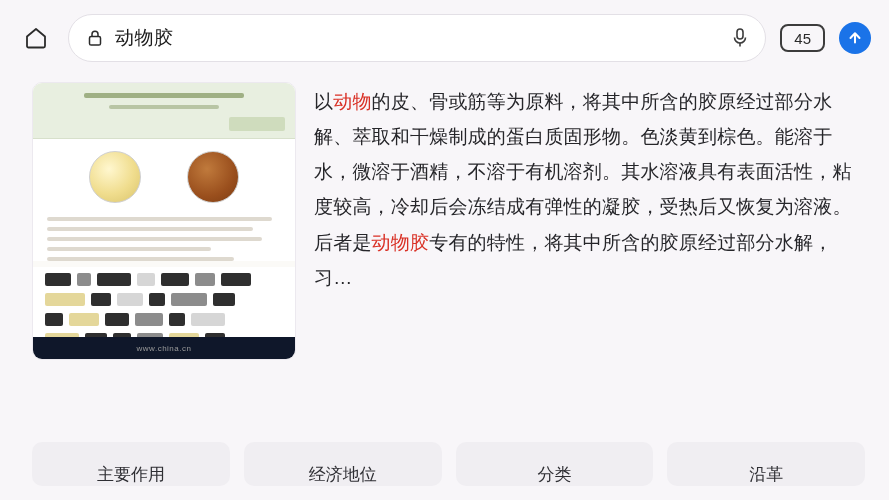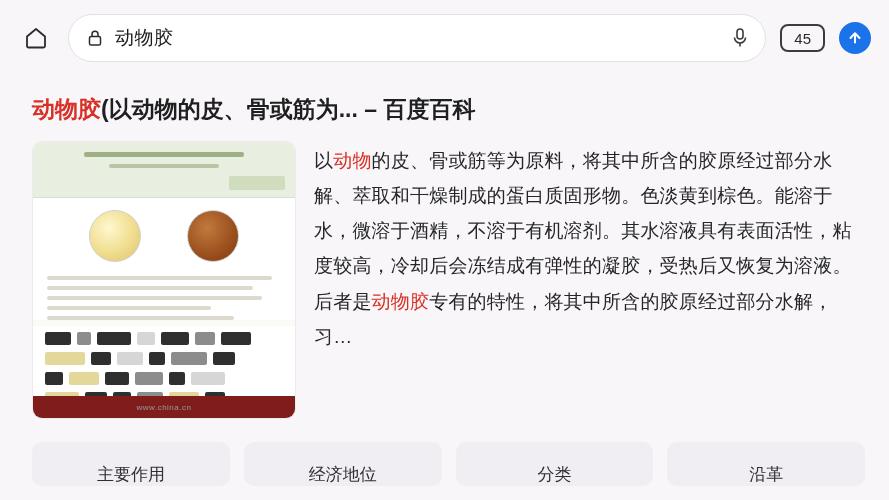--- a/index.html
+++ b/index.html
@@ -177,21 +177,21 @@
     align-items: center;
   }
   .cell { height: 13px; border-radius: 2px; background: #2f2f2f; }
   .cell.lt { background: #e4d79a; }
   .cell.md { background: #8c8c8c; }
   .cell.ltgray { background: #d6d6d6; }
   .thumb-foot {
     position: absolute;
     left: 0; right: 0; bottom: 0;
     height: 22px;
-    background: #7f1d1d;
+    background: #0f172a;
     font-size: 8px;
     color: #9a9a9a;
     display: flex;
     align-items: center;
     justify-content: center;
     letter-spacing: 0.5px;
   }
 
   .snippet {
     flex: 1 1 auto;
@@ -289,23 +289,20 @@
 
     <div class="up-btn">
       <svg width="18" height="18" viewBox="0 0 18 18" aria-hidden="true">
         <path d="M9 13.5 V4.5 M4.5 9 L9 4.2 L13.5 9" fill="none" stroke="#ffffff" stroke-width="2" stroke-linecap="round" stroke-linejoin="round"></path>
       </svg>
     </div>
   </div>
 
   <div class="content">
 
-    <div class="result-title">
-      <span class="hl">动物胶</span><span class="src">(以动物的皮、骨或筋为... </span><span class="src">– </span><span class="src">百度百科</span>
-    </div>
 
     <div class="result-body">
 
       <div class="thumb">
         <div class="thumb-inner">
           <div class="doc-head">
             <div class="hdr-line"></div>
             <div class="hdr-line2"></div>
             <div class="tag"></div>
           </div>

